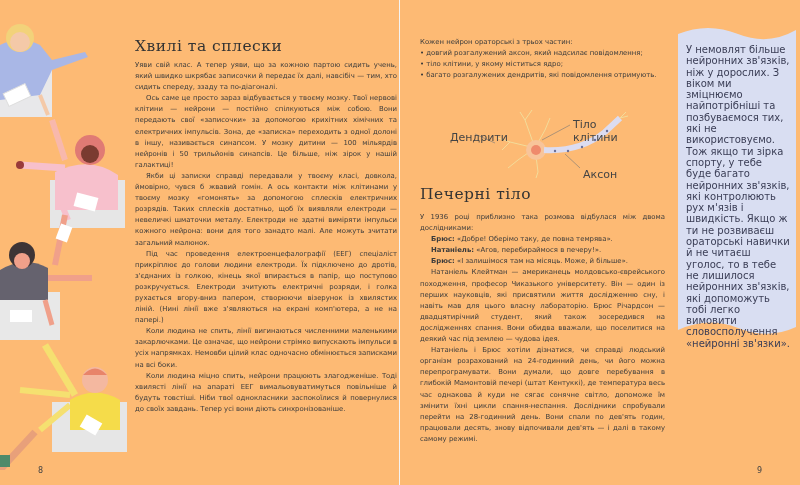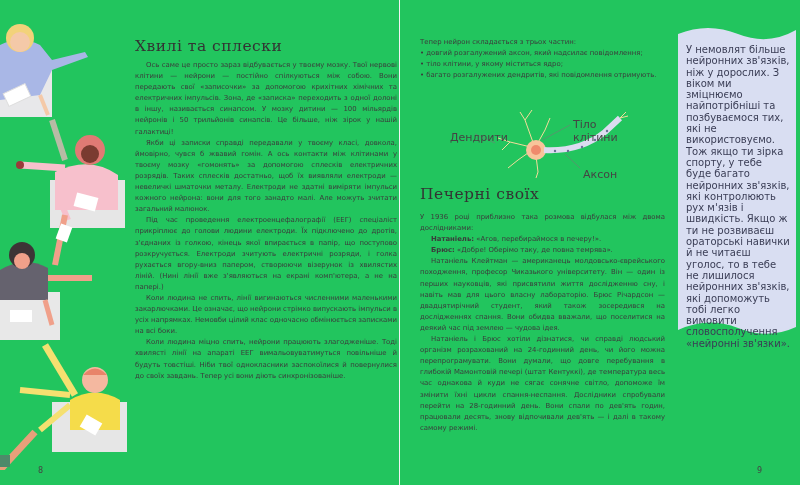--- a/index.html
+++ b/index.html
@@ -1,19 +1,19 @@
 <!DOCTYPE html>
 <html><head>
 <meta charset="utf-8">
 <style>
   * { box-sizing: border-box; margin: 0; padding: 0; }
   html, body { width: 800px; height: 485px; overflow: hidden; background: #fff; }
   body { position: relative; font-family: "DejaVu Sans", sans-serif; color: #3a3a3a; }
 
-  .page { position: absolute; top: 0; height: 485px; background: #22c55e; }
+  .page { position: absolute; top: 0; height: 485px; background: #fdba74; }
   .page-left { left: 0; width: 400px; }
   .page-right { left: 400px; width: 400px; }
 
   .illus { position: absolute; left: 0; top: 0; width: 135px; height: 470px; }
 
   .title {
     position: absolute; font-family: "DejaVu Serif", serif; font-size: 15.5px;
     color: #333; font-weight: normal; letter-spacing: 0.5px;
   }
   .title-left { left: 135px; top: 37px; }
@@ -100,36 +100,37 @@
       <path d="M83 375 Q95 362 107 375" fill="#e8846a"></path>
       <rect x="82" y="418" width="18" height="14" fill="#fff" transform="rotate(30 91 425)"></rect>
       <path d="M0 470 L35 432" stroke="#e8a07a" stroke-width="7"></path>
       <rect x="0" y="455" width="10" height="12" fill="#4e8a6a"></rect>
     </g>
   </svg>
 
   <h1 class="title title-left">Хвилі та сплески</h1>
 
   <div class="body-text col-left">
+    <p class="noindent">Уяви свій клас. А тепер уяви, що за кожною партою сидить учень, який швидко шкрябає записочки й передає їх далі, навсібіч — тим, хто сидить спереду, ззаду та по-діагоналі.</p>
     <p>Ось саме це просто зараз відбувається у твоєму мозку. Твої нервові клітини — нейрони — постійно спілкуються між собою. Вони передають свої «записочки» за допомогою крихітних хімічних та електричних імпульсів. Зона, де «записка» переходить з одної долоні в іншу, називається синапсом. У мозку дитини — 100 мільярдів нейронів і 50 трильйонів синапсів. Це більше, ніж зірок у нашій галактиці!</p>
     <p>Якби ці записки справді передавали у твоєму класі, довкола, ймовірно, чувся б жвавий гомін. А ось контакти між клітинами у твоєму мозку «гомонять» за допомогою сплесків електричних розрядів. Таких сплесків достатньо, щоб їх виявляли електроди — невеличкі шматочки металу. Електроди не здатні виміряти імпульси кожного нейрона: вони для того занадто малі. Але можуть зчитати загальний малюнок.</p>
     <p>Під час проведення електроенцефалографії (ЕЕГ) спеціаліст прикріплює до голови людини електроди. Їх підключено до дротів, з'єднаних із голкою, кінець якої впирається в папір, що поступово розкручується. Електроди зчитують електричні розряди, і голка рухається вгору-вниз папером, створюючи візерунок із хвилястих ліній. (Нині лінії вже з'являються на екрані комп'ютера, а не на папері.)</p>
     <p>Коли людина не спить, лінії вигинаються численними маленькими закарлючками. Це означає, що нейрони стрімко випускають імпульси в усіх напрямках. Немовби цілий клас одночасно обмінюється записками на всі боки.</p>
     <p>Коли людина міцно спить, нейрони працюють злагодженіше. Тоді хвилясті лінії на апараті ЕЕГ вимальовуватимуться повільніше й будуть товстіші. Ніби твої однокласники заспокоїлися й повернулися до своїх завдань. Тепер усі вони діють синхронізованіше.</p>
   </div>
 
   <div class="page-num pn-left">8</div>
 </div>
 
 <div class="gutter"></div>
 
 <div class="page page-right"></div>
 
 <div class="body-text col-right-top">
-  <p>Тепер нейрон складається з трьох частин:</p>
+  <p>Кожен нейрон ораторські з трьох частин:</p>
   <p class="bullet">• <span>довгий розгалужений аксон, який надсилає повідомлення;</span></p>
   <p class="bullet">• <span>тіло клітини, у якому міститься ядро;</span></p>
   <p class="bullet">• <span>багато розгалужених дендритів, які повідомлення отримують.</span></p>
 </div>
 
 <div class="neuron">
   <svg width="190" height="70" viewBox="0 0 190 70">
     <g stroke="#f3dc9a" stroke-width="1" fill="none">
       <path d="M95 38 L85 10 L80 2"></path>
         <path d="M85 10 L92 0"></path>
@@ -152,26 +153,27 @@
     <path d="M180 8 L186 2 M180 8 L188 6" stroke="#f3dc9a" stroke-width="1"></path>
     <path d="M35 24 L55 33" stroke="#777" stroke-width="0.6"></path>
     <path d="M130 15 L102 30" stroke="#777" stroke-width="0.6"></path>
     <path d="M140 58 L125 44" stroke="#777" stroke-width="0.6"></path>
   </svg>
   <span class="neuron-label" style="left:10px;top:21px;">Дендрити</span>
   <span class="neuron-label" style="left:133px;top:8px;">Тіло клітини</span>
   <span class="neuron-label" style="left:143px;top:58px;">Аксон</span>
 </div>
 
-<h1 class="title title-right">Печерні своїх</h1>
+<h1 class="title title-right">Печерні тіло</h1>
 
 <div class="body-text col-right-bottom">
   <p class="noindent">У 1936 році приблизно така розмова відбулася між двома дослідниками:</p>
+  <p class="dialog"><b>Брюс:</b> <span>«Добре! Оберімо таку, де повна темрява».</span></p>
   <p class="dialog"><b>Натаніель:</b> <span>«Агов, перебираймося в печеру!».</span></p>
-  <p class="dialog"><b>Брюс:</b> <span>«Добре! Оберімо таку, де повна темрява».</span></p>
+  <p class="dialog"><b>Брюс:</b> <span>«І залишімося там на місяць. Може, й більше».</span></p>
   <p>Натаніель Клейтман — американець молдовсько-єврейського походження, професор Чиказького університету. Він — один із перших науковців, які присвятили життя дослідженню сну, і навіть мав для цього власну лабораторію. Брюс Річардсон — двадцятирічний студент, який також зосередився на дослідженнях спання. Вони обидва вважали, що поселитися на деякий час під землею — чудова ідея.</p>
   <p>Натаніель і Брюс хотіли дізнатися, чи справді людський організм розрахований на 24-годинний день, чи його можна перепрограмувати. Вони думали, що довге перебування в глибокій Мамонтовій печері (штат Кентуккі), де температура весь час однакова й куди не сягає сонячне світло, допоможе їм змінити їхні цикли спання-неспання. Дослідники спробували перейти на 28-годинний день. Вони спали по дев'ять годин, працювали десять, знову відпочивали дев'ять — і далі в такому самому режимі.</p>
 </div>
 
 <div class="sidebar-box">
   <svg width="118" height="318" viewBox="0 0 118 318">
     <path id="sb-bg" d="M0 12 Q30 0 60 12 T118 8 L118 305 Q90 318 60 306 T0 308 Z" fill="#d9def2"></path>
   </svg>
 </div>
 <div class="sidebar-text">У немовлят більше нейронних зв'язків, ніж у дорослих. З віком ми зміцнюємо найпотрібніші та позбуваємося тих, які не використовуємо. Тож якщо ти зірка спорту, у тебе буде багато нейронних зв'язків, які контролюють рух м'язів і швидкість. Якщо ж ти не розвиваєш ораторські навички й не читаєш уголос, то в тебе не лишилося нейронних зв'язків, які допоможуть тобі легко вимовити словосполучення «нейронні зв'язки».</div>

